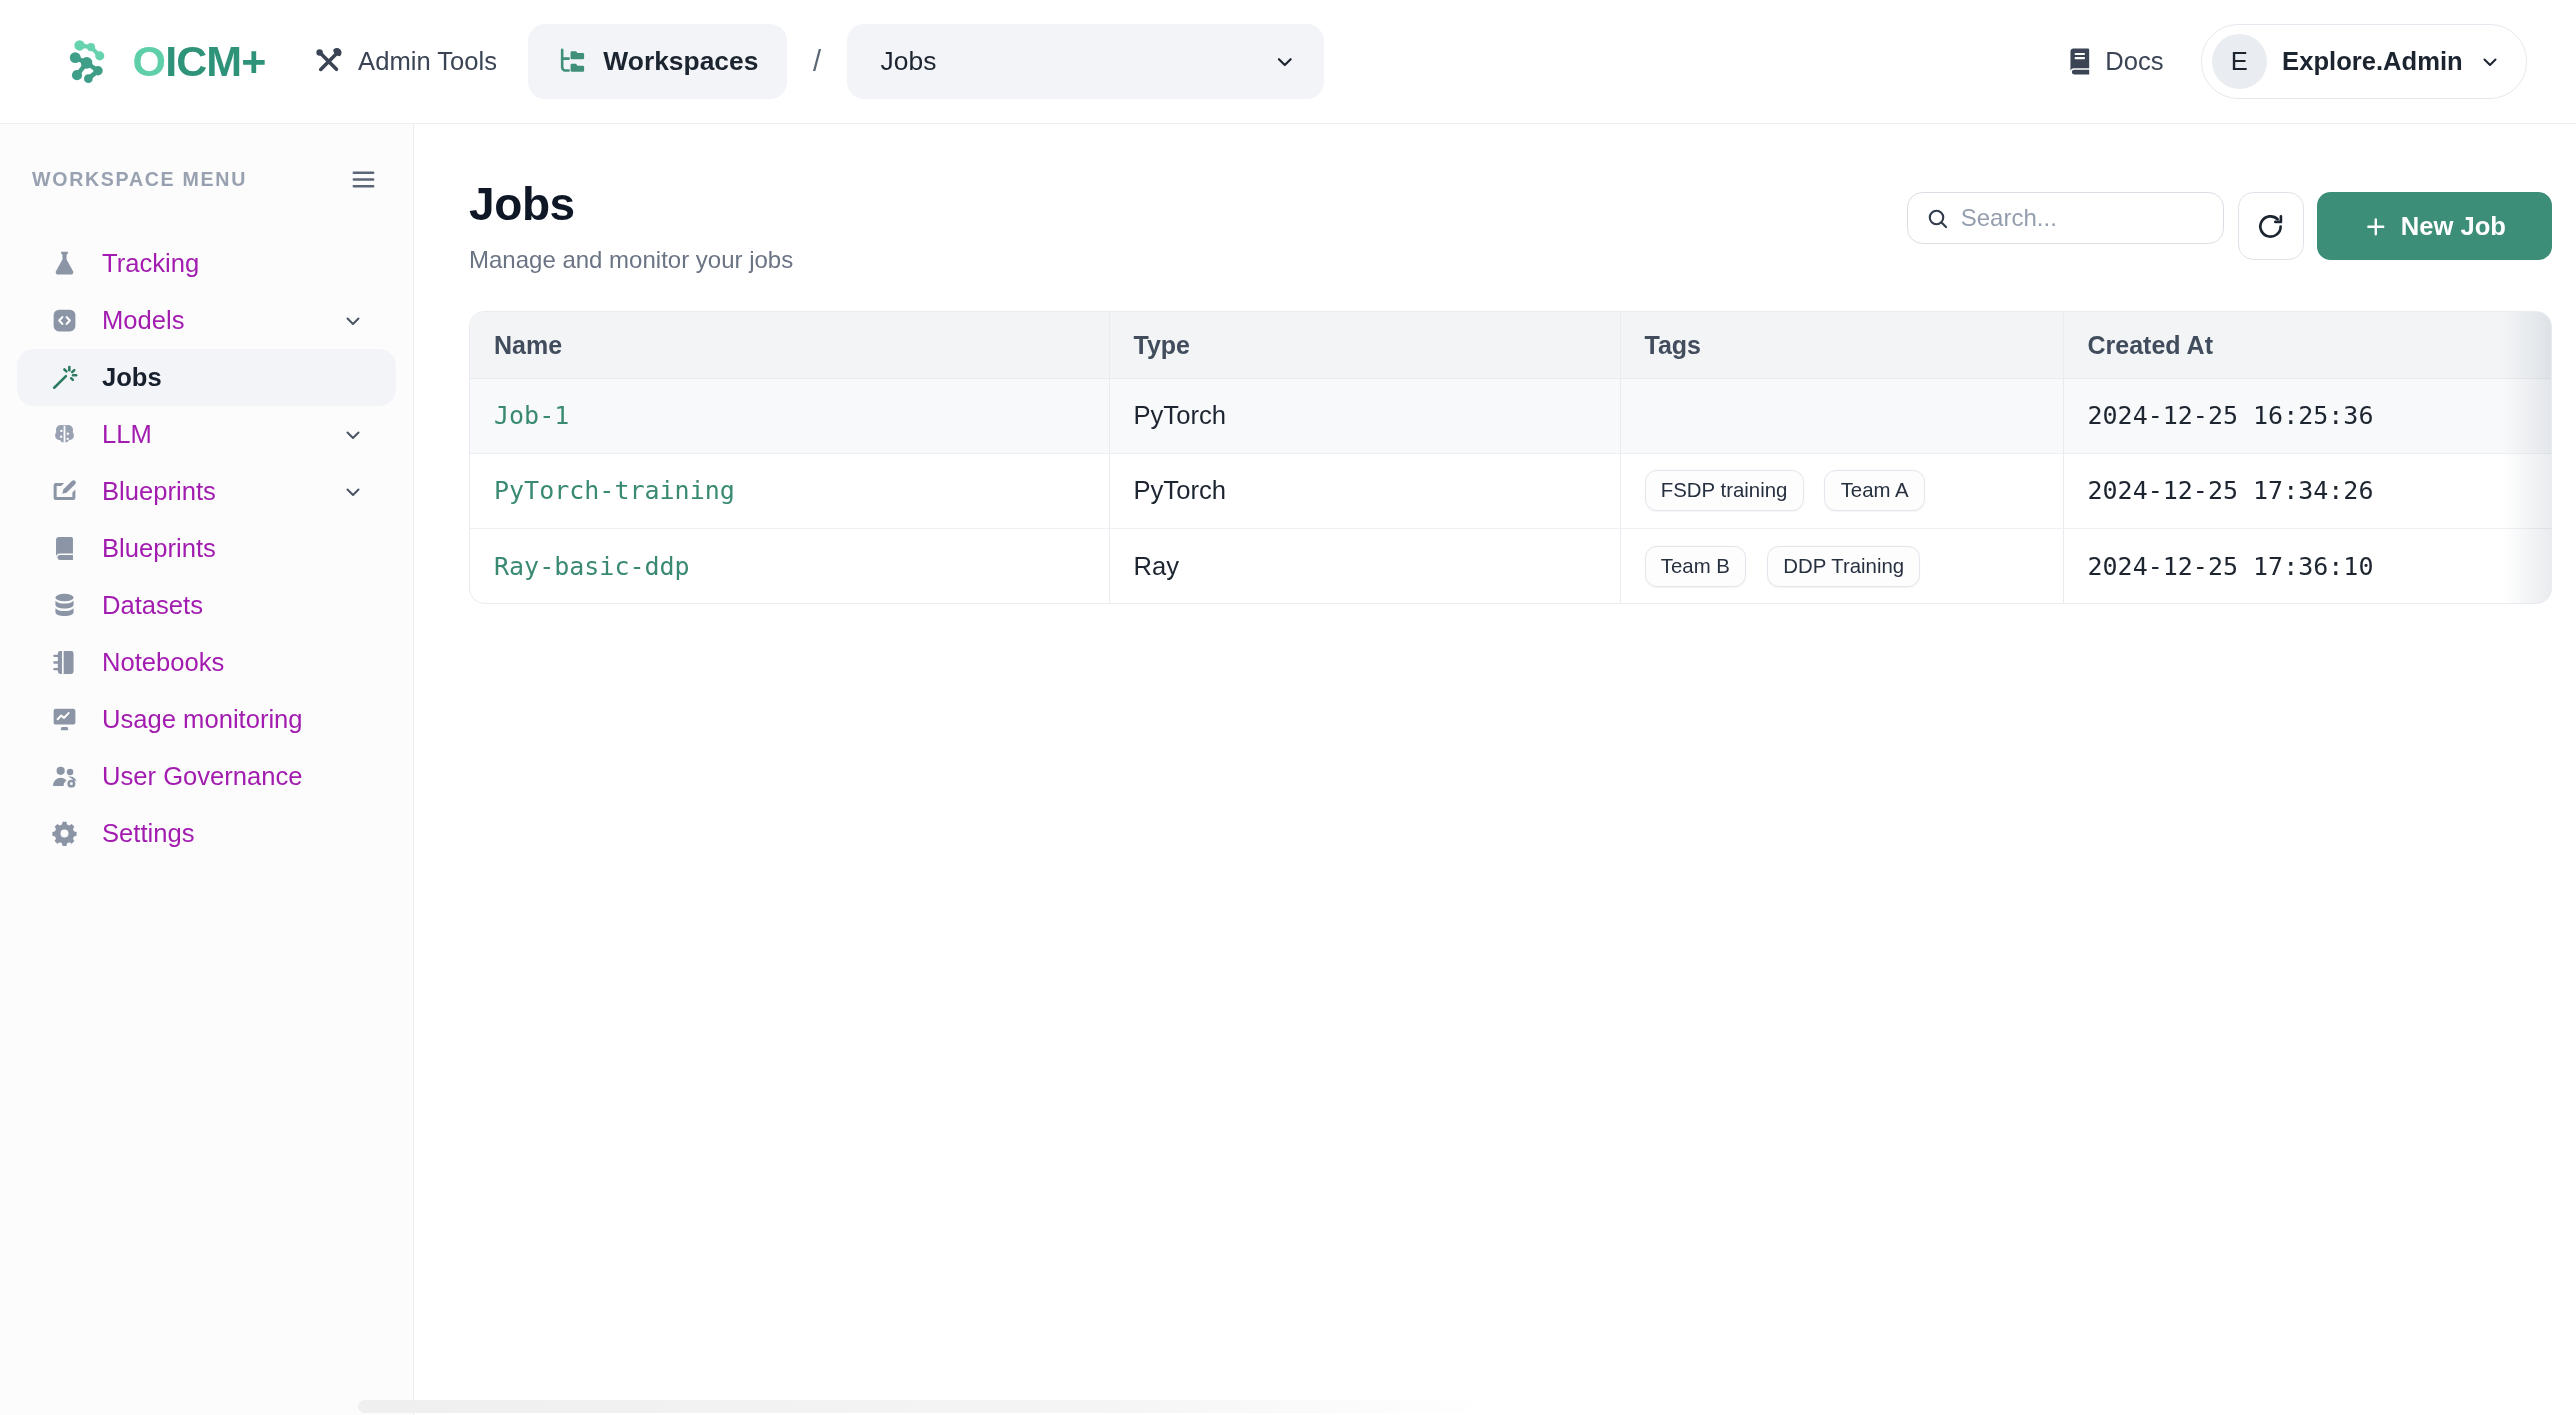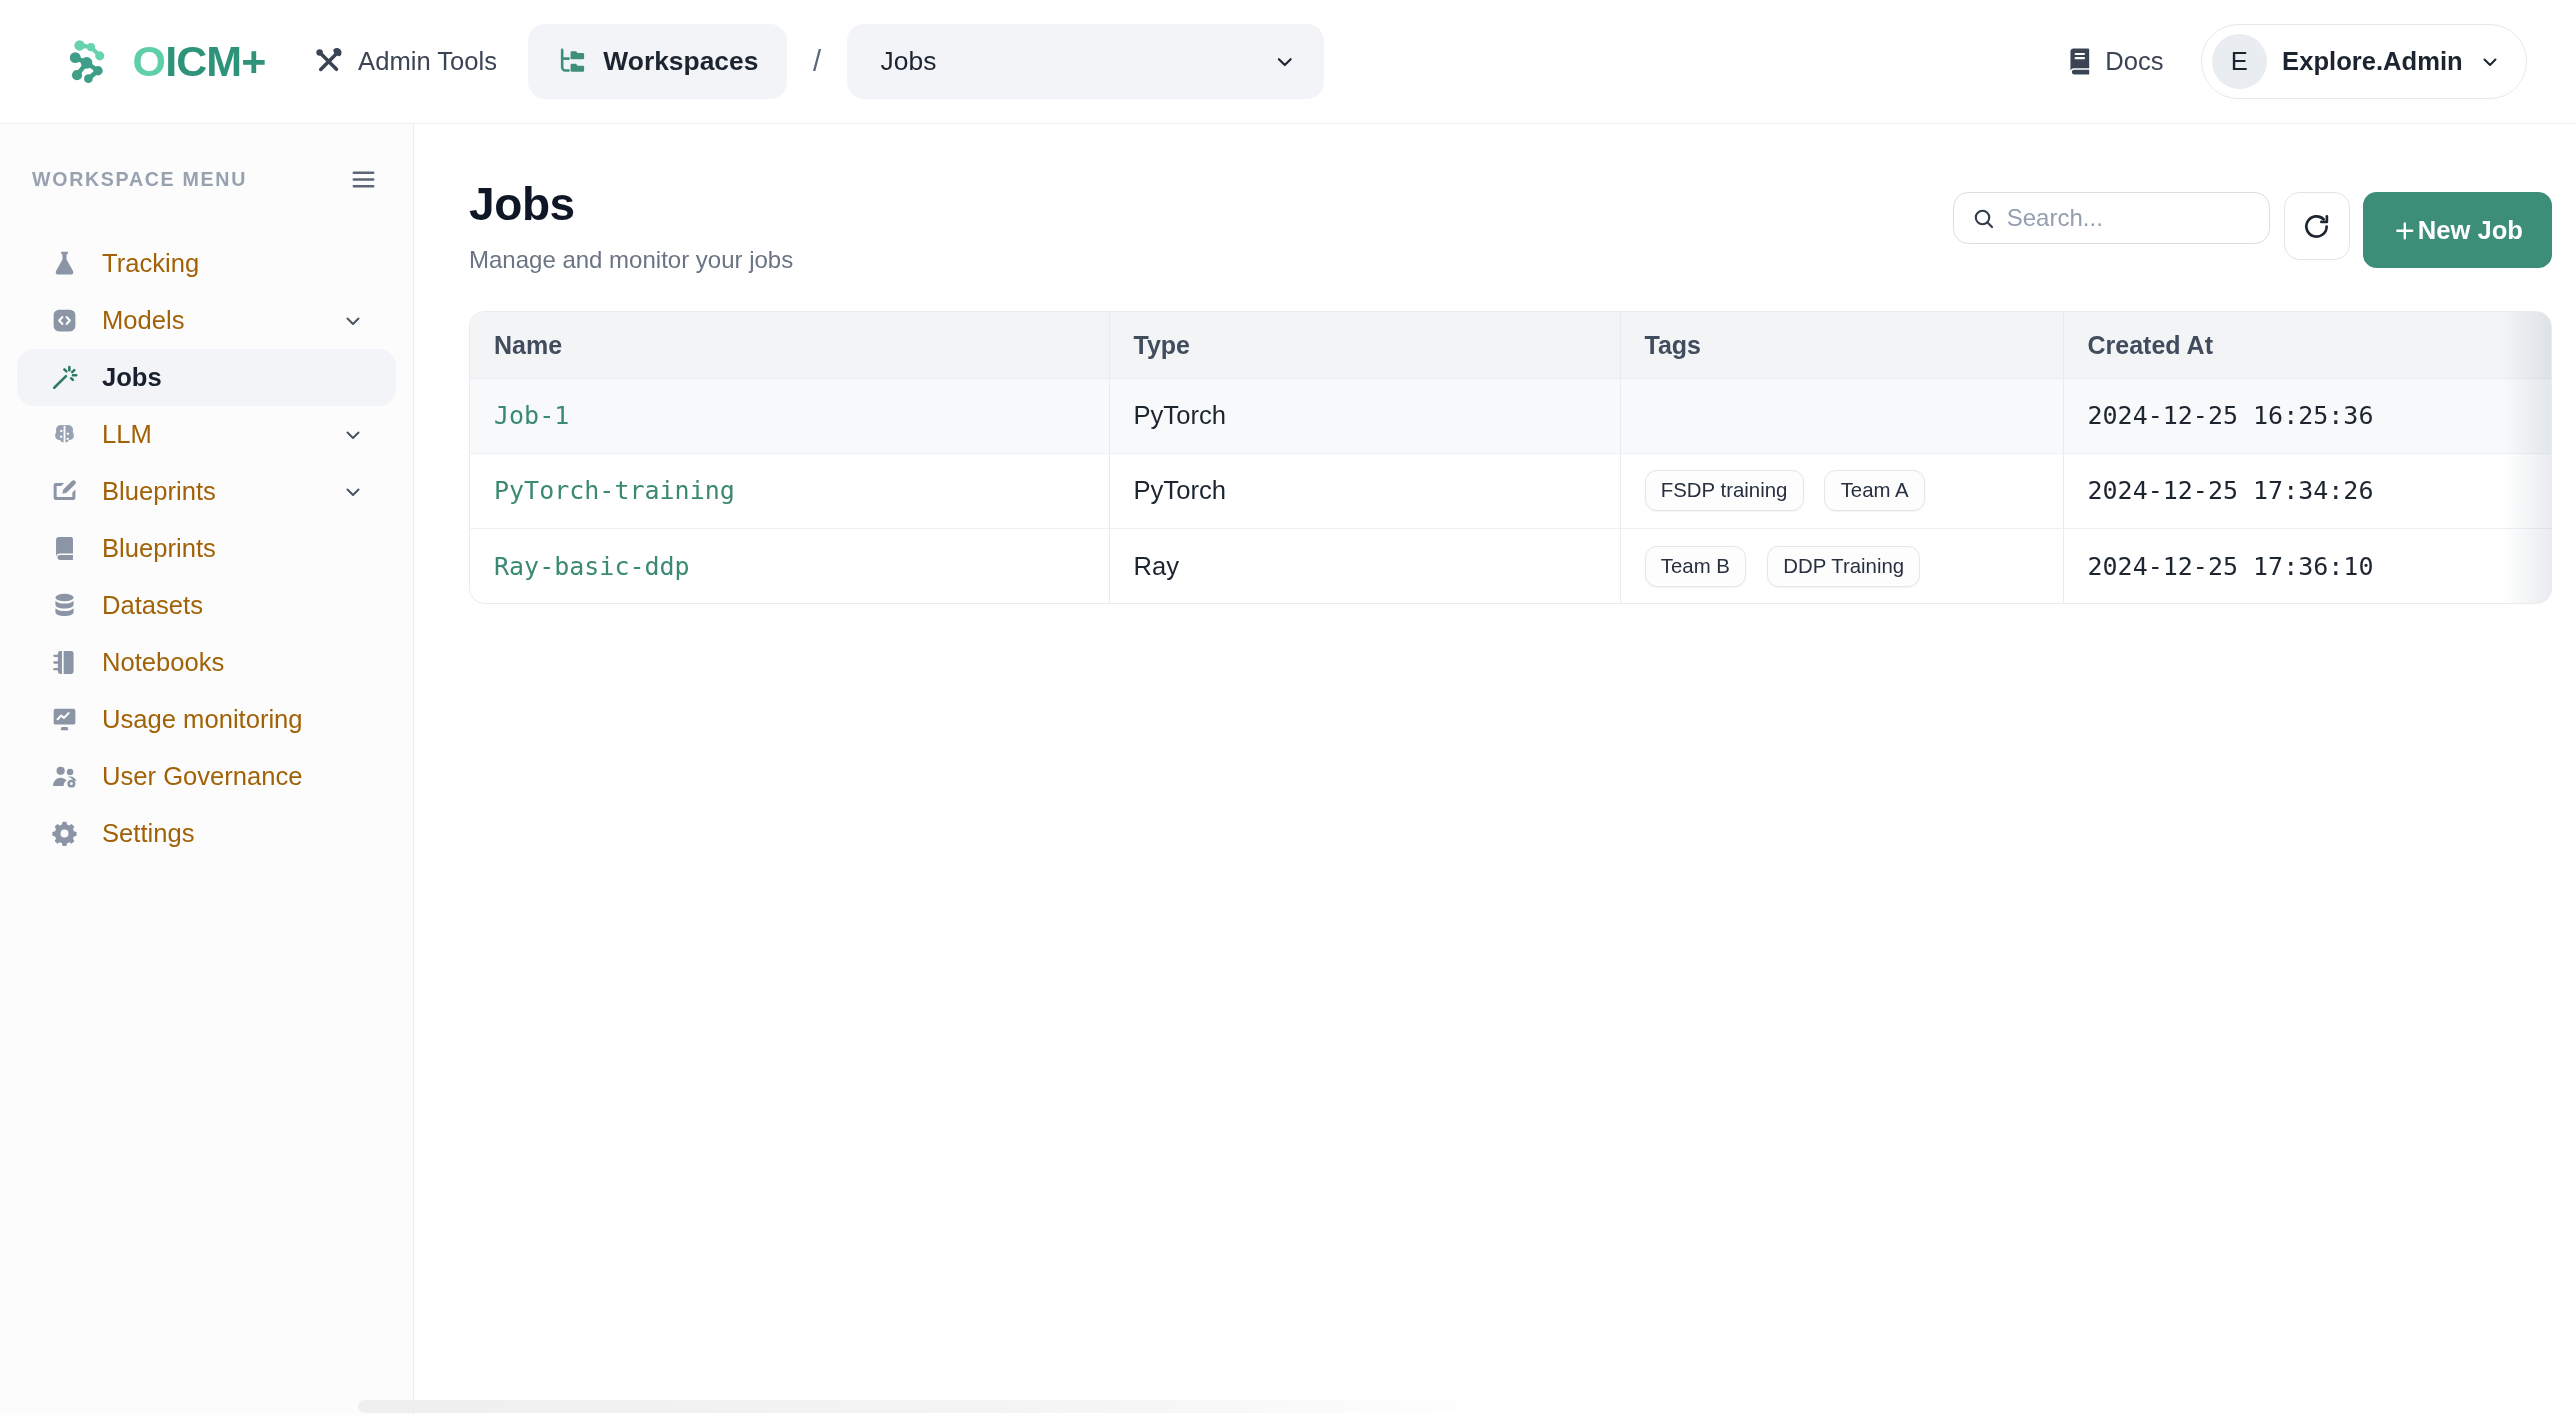--- a/index.html
+++ b/index.html
@@ -34,40 +34,40 @@
   .shell { display:flex; height:1291px; }
 
   
   .sidebar { width:414px; background:#fcfcfd; border-right:1.7px solid #e9ecf0; padding-top:37px; flex:none; }
   .sidebar-head { display:flex; align-items:center; justify-content:space-between; padding:0 31px 0 32px; }
   .menu-label { font-size:19.6px; font-weight:700; letter-spacing:1.7px; color:#98a1b0; }
   .burger { background:none; border:none; cursor:pointer; width:37px; height:37px;
     display:flex; align-items:center; justify-content:center; }
   .nav-list { margin-top:37px; padding:0 17px; display:flex; flex-direction:column; }
   .item { height:57px; border-radius:17px; display:flex; align-items:center; gap:22px;
-    padding:0 31px 0 32px; font-size:25.6px; color:#a16207; cursor:pointer; background:none; border:none; text-align:left; }
+    padding:0 31px 0 32px; font-size:25.6px; color:#a21caf; cursor:pointer; background:none; border:none; text-align:left; }
   .item .ic { width:31px; height:31px; display:flex; align-items:center; justify-content:center; flex:none; }
   .item.selected { background:#f2f4f8; font-weight:700; color:#18202e; }
   .item .chev { margin-left:auto; display:flex; }
 
   
   .main { flex:1; padding:0 24px 0 55px; position:relative; }
   .page-head { display:flex; justify-content:space-between; align-items:flex-start; margin-top:53px; }
   h1.page-title { font-size:46px; font-weight:800; color:#0f1726; letter-spacing:-0.4px; }
   .page-sub { margin-top:15.3px; font-size:24px; color:#6a7484; }
   .controls { display:flex; gap:13.6px; margin-top:15.3px; }
   .search { width:317px; height:52px; border:1.7px solid #d9dee5; border-radius:15.3px; background:#fff;
     display:flex; align-items:center; gap:10.2px; padding:0 17px; }
   .search input { border:none; outline:none; font-size:24px; width:100%; color:#1d2530;
     font-family:"Liberation Sans",sans-serif; background:transparent; }
   .search input::placeholder { color:#949eae; }
   .icon-btn { width:66px; height:68px; border:1.7px solid #dfe3e9; border-radius:15.3px; background:#fff;
     display:flex; align-items:center; justify-content:center; cursor:pointer; }
-  .btn-primary { height:76px; border:none; border-radius:13.6px; background:#3d8e79; color:#fff;
-    display:flex; align-items:center; padding:0 29px; font-size:25.6px; font-weight:600; cursor:pointer; }
+  .btn-primary { height:68px; border:none; border-radius:13.6px; background:#3d8e79; color:#fff;
+    display:flex; align-items:center; gap:12px; padding:0 46px; font-size:25.6px; font-weight:600; cursor:pointer; }
 
   
   .table-wrap { margin-top:37px; border:1.7px solid #e8ebef; border-radius:15.3px; overflow:hidden; position:relative; }
   table { width:100%; border-collapse:collapse; table-layout:fixed; }
   col.c-name { width:639px; } col.c-type { width:511px; } col.c-tags { width:443px; }
   thead th { height:66px; background:#f2f4f6; text-align:left; padding:0 24px; font-size:25px;
     font-weight:600; color:#414c5d; border-bottom:1.7px solid #e8ebef; }
   th:not(:last-child), td:not(:last-child) { border-right:1.7px solid #e8ebef; }
   tbody td { height:75px; padding:0 24px; font-size:25.6px; color:#1d2530; border-bottom:1.7px solid #eef1f4; }
   tbody tr:last-child td { border-bottom:none; }

